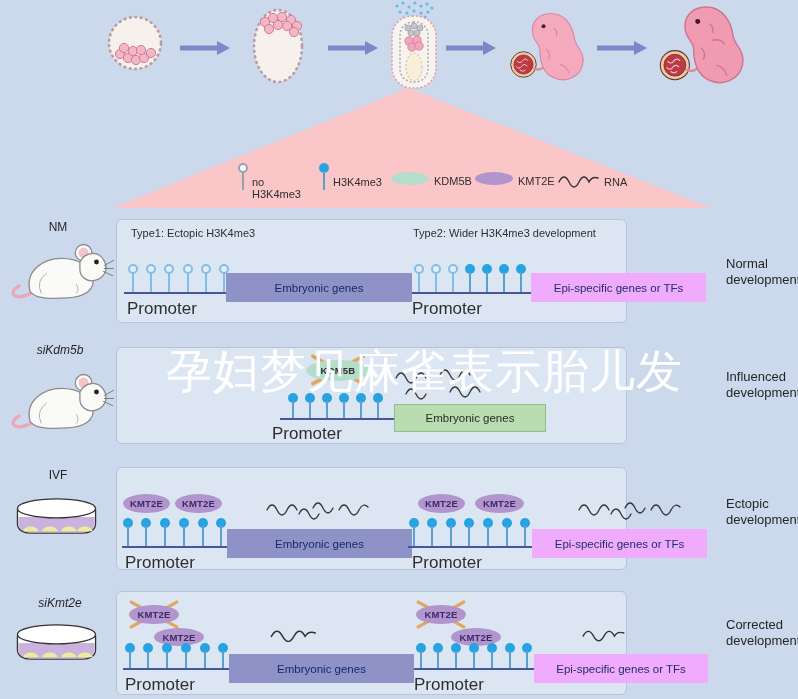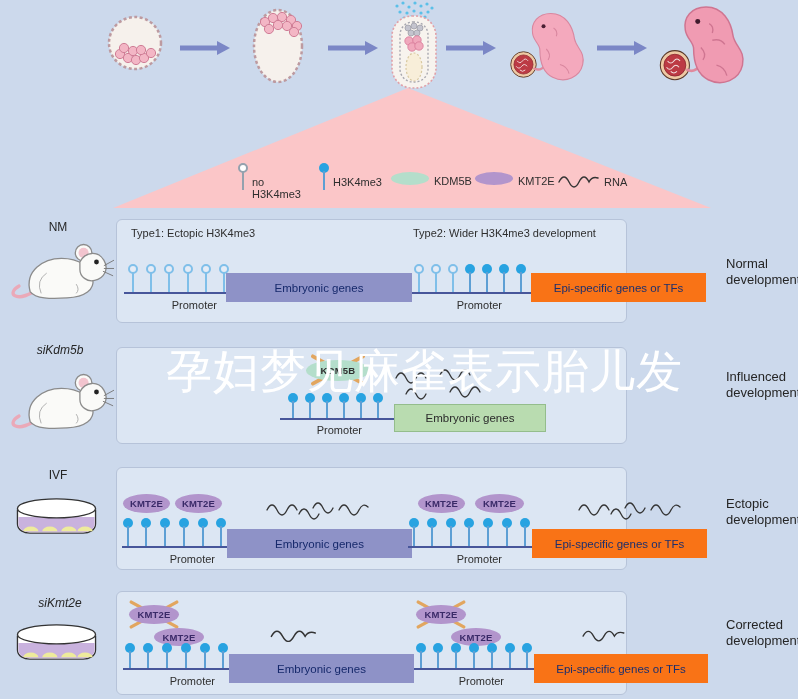--- a/index.html
+++ b/index.html
@@ -1,37 +1,37 @@
 <!DOCTYPE html>
 <html><head>
 <meta charset="utf-8">
 <style>
   html,body{margin:0;padding:0}
   .canvas{position:relative;width:798px;height:699px;background:#ccd9ec;font-family:"Liberation Sans",sans-serif;overflow:hidden}
   .abs{position:absolute}
   .panel{position:absolute;left:116px;width:511px;background:#dce6f3;border:1px solid #b6c3d9;border-radius:6px;box-sizing:border-box}
   .gbox{position:absolute;height:29px;display:flex;align-items:center;justify-content:center;font-size:11.5px;font-weight:normal}
   .gbox.purple{background:#8e92c7;color:#16296b}
-  .gbox.orange{background:#f97316;color:#1c2f6e}
+  .gbox.orange{background:#f0abfc;color:#1c2f6e}
   .gbox.green{background:#b9dcb0;border:1px solid #94bd8c;color:#2b2b2b;box-sizing:border-box}
   .pline{position:absolute;height:2px;background:#47569a}
   .lolli-row{position:absolute;display:flex;justify-content:space-between}
   .lolli{position:relative;width:11px;height:100%}
   .lolli::before{content:"";position:absolute;left:50%;transform:translateX(-50%);top:0;border-radius:50%}
   .lolli::after{content:"";position:absolute;left:50%;transform:translateX(-50%);top:8px;bottom:0;width:2px}
   .lolli.open::before{width:6px;height:6px;border:2px solid #7fbfe9;background:rgba(255,255,255,0.25)}
   .lolli.open::after{background:#7fbfe9}
   .lolli.filled::before{width:10px;height:10px;background:#28a3e1}
   .lolli.filled::after{background:#5d9fd4}
   .lolli.gray.open::before{border-color:#94a1ae;background:#fff}
   .lolli.gray.open::after{background:#94a1ae}
   .enzyme{position:absolute;border-radius:50%;display:flex;align-items:center;justify-content:center;font-weight:bold;font-size:9.5px;letter-spacing:0.2px}
   .enzyme.purple{background:#b295cc;color:#3a2a68}
   .enzyme.green{background:#b4decb;color:#2e2e2e}
-  .promoter{position:absolute;font-size:11px;color:#2e2e2e;text-align:right;width:90px}
+  .promoter{position:absolute;font-size:17px;color:#2e2e2e;text-align:left;width:90px}
   .type-label{position:absolute;font-size:11px;color:#2e2e2e}
   .outcome{position:absolute;left:726px;width:70px;font-size:13px;color:#252525;line-height:1.25}
   .cond{position:absolute;font-size:12px;color:#252525;text-align:center}
   .cond.it{font-style:italic}
   .legend-text{position:absolute;font-size:11px;color:#2e2e2e}
   .exe-title{position:absolute;left:113px;width:598px;top:136px;text-align:center;font-size:11px;color:#2e2e2e}
   .watermark{position:absolute;left:166px;top:346px;font-size:46px;letter-spacing:1px;color:#ffffff;white-space:nowrap;z-index:40;font-weight:500;line-height:1.1}
 </style>
 </head>
 <body>

